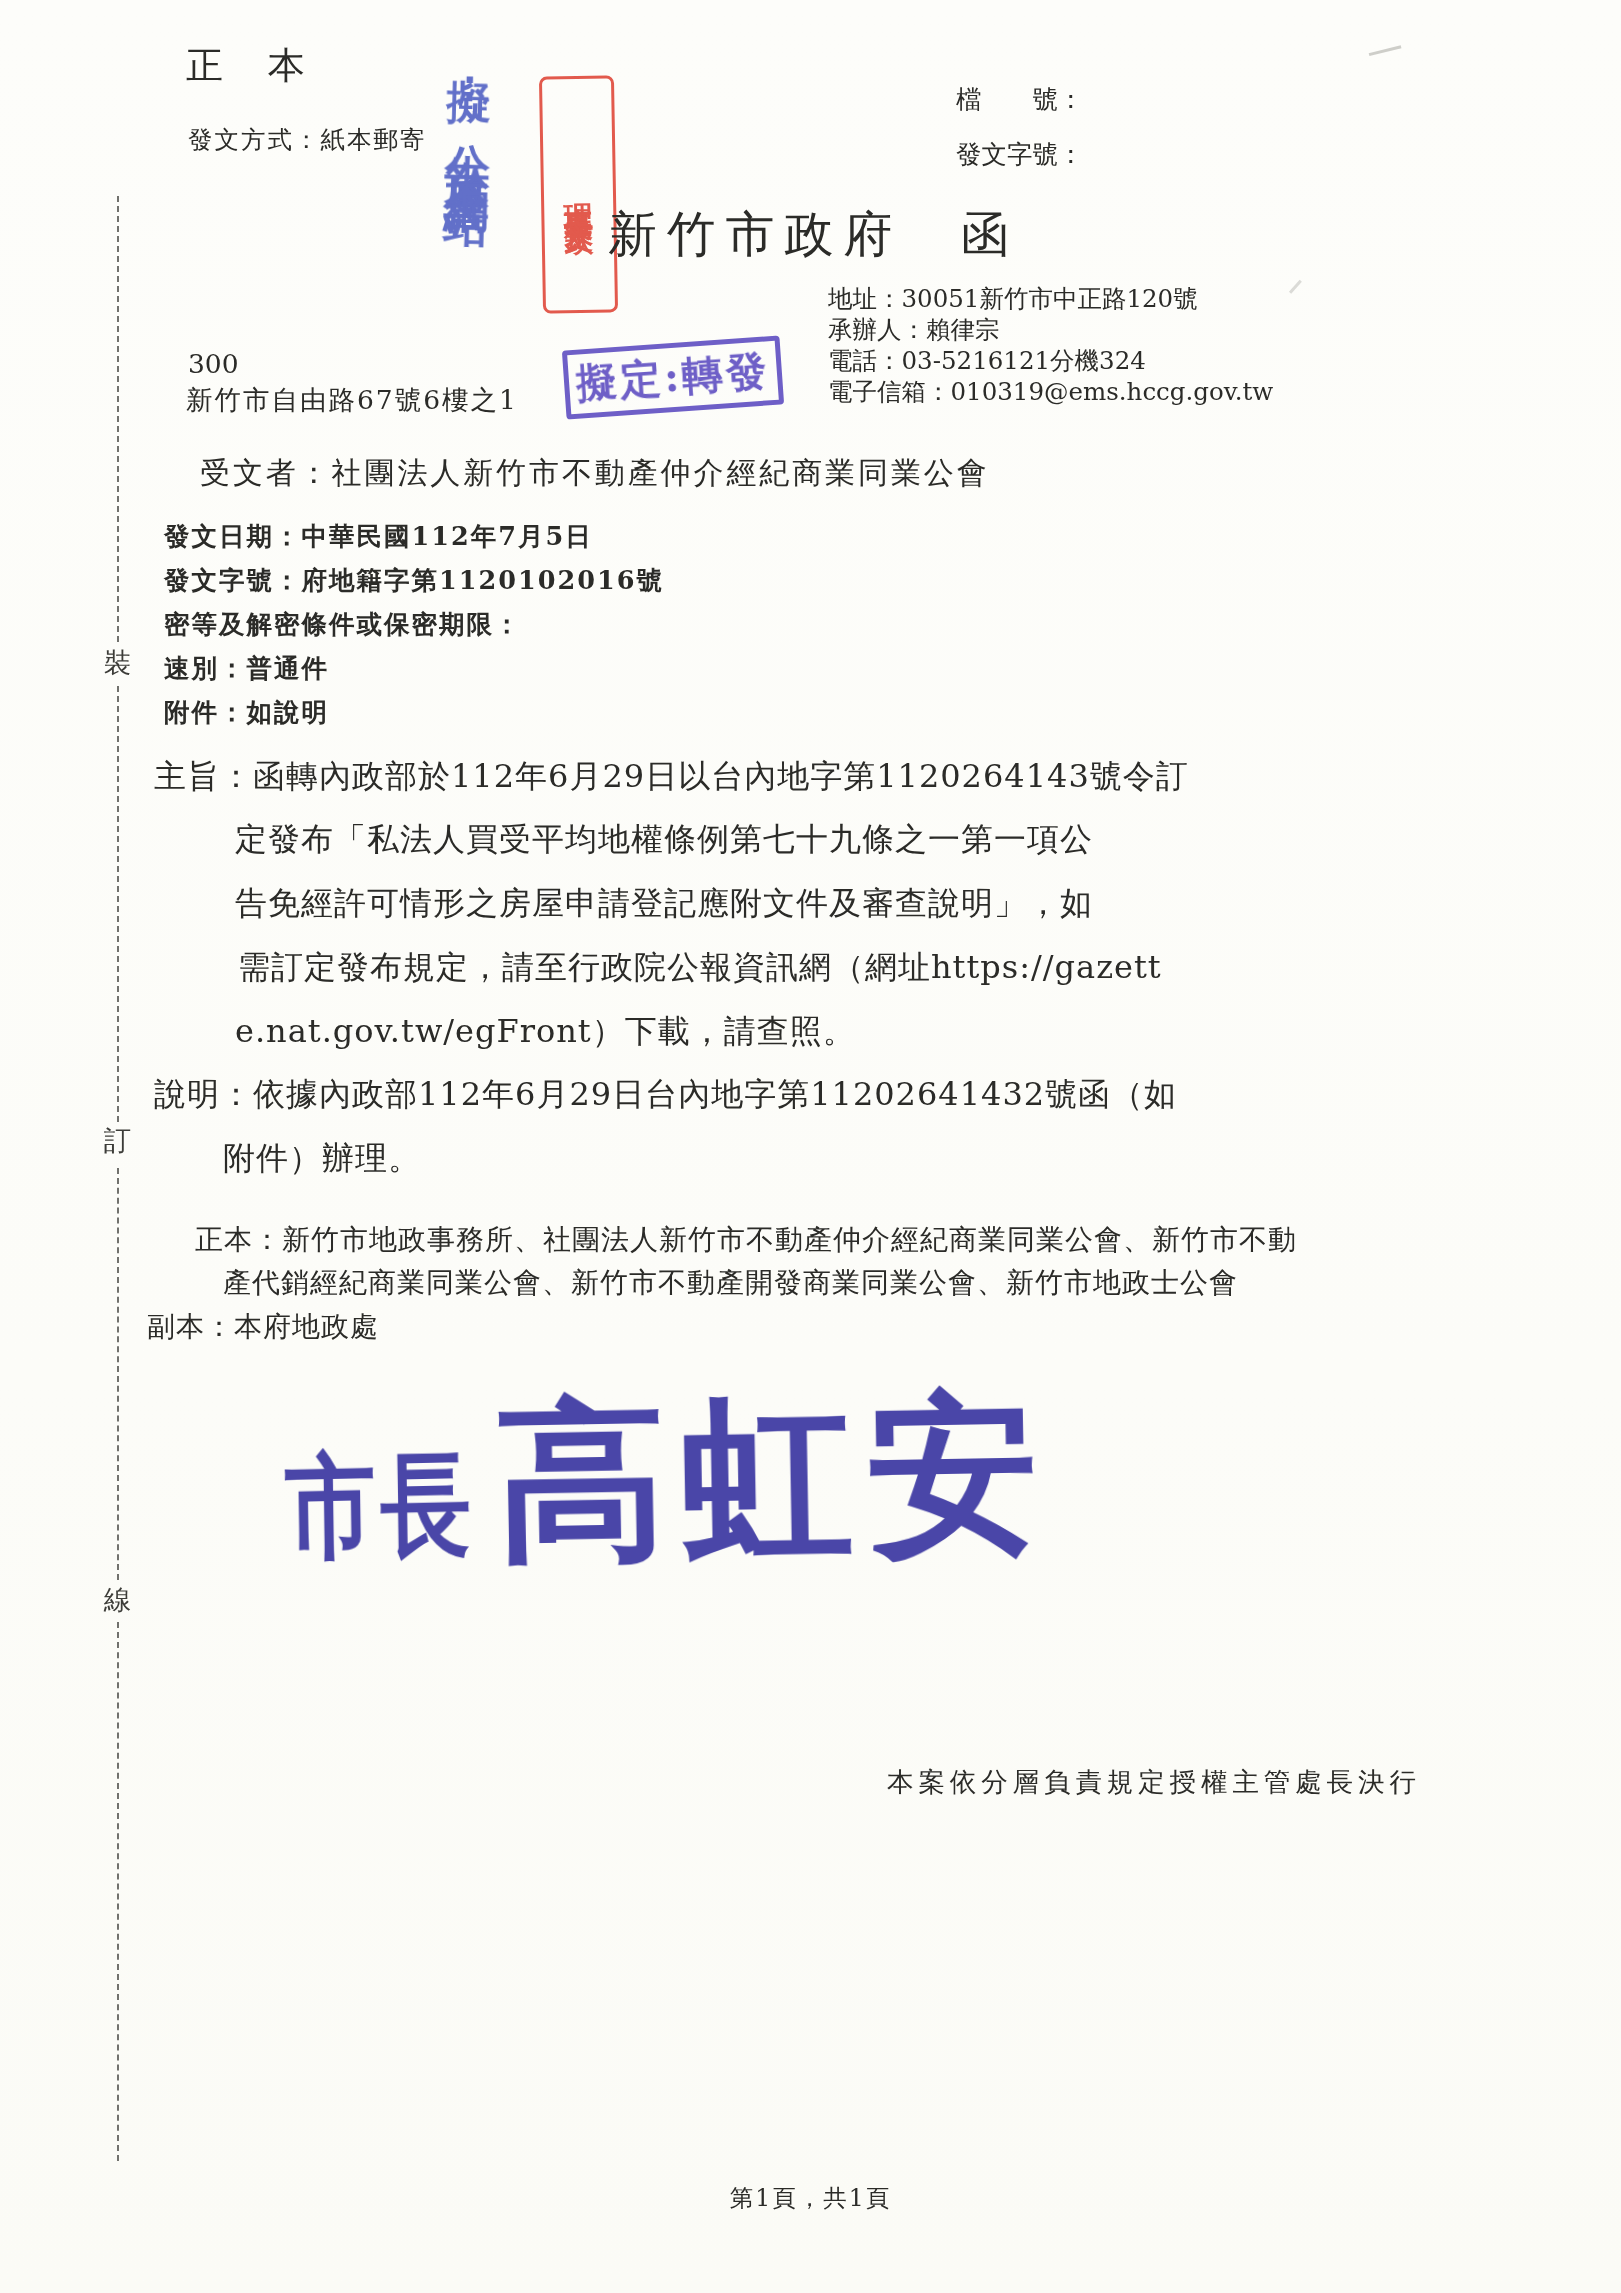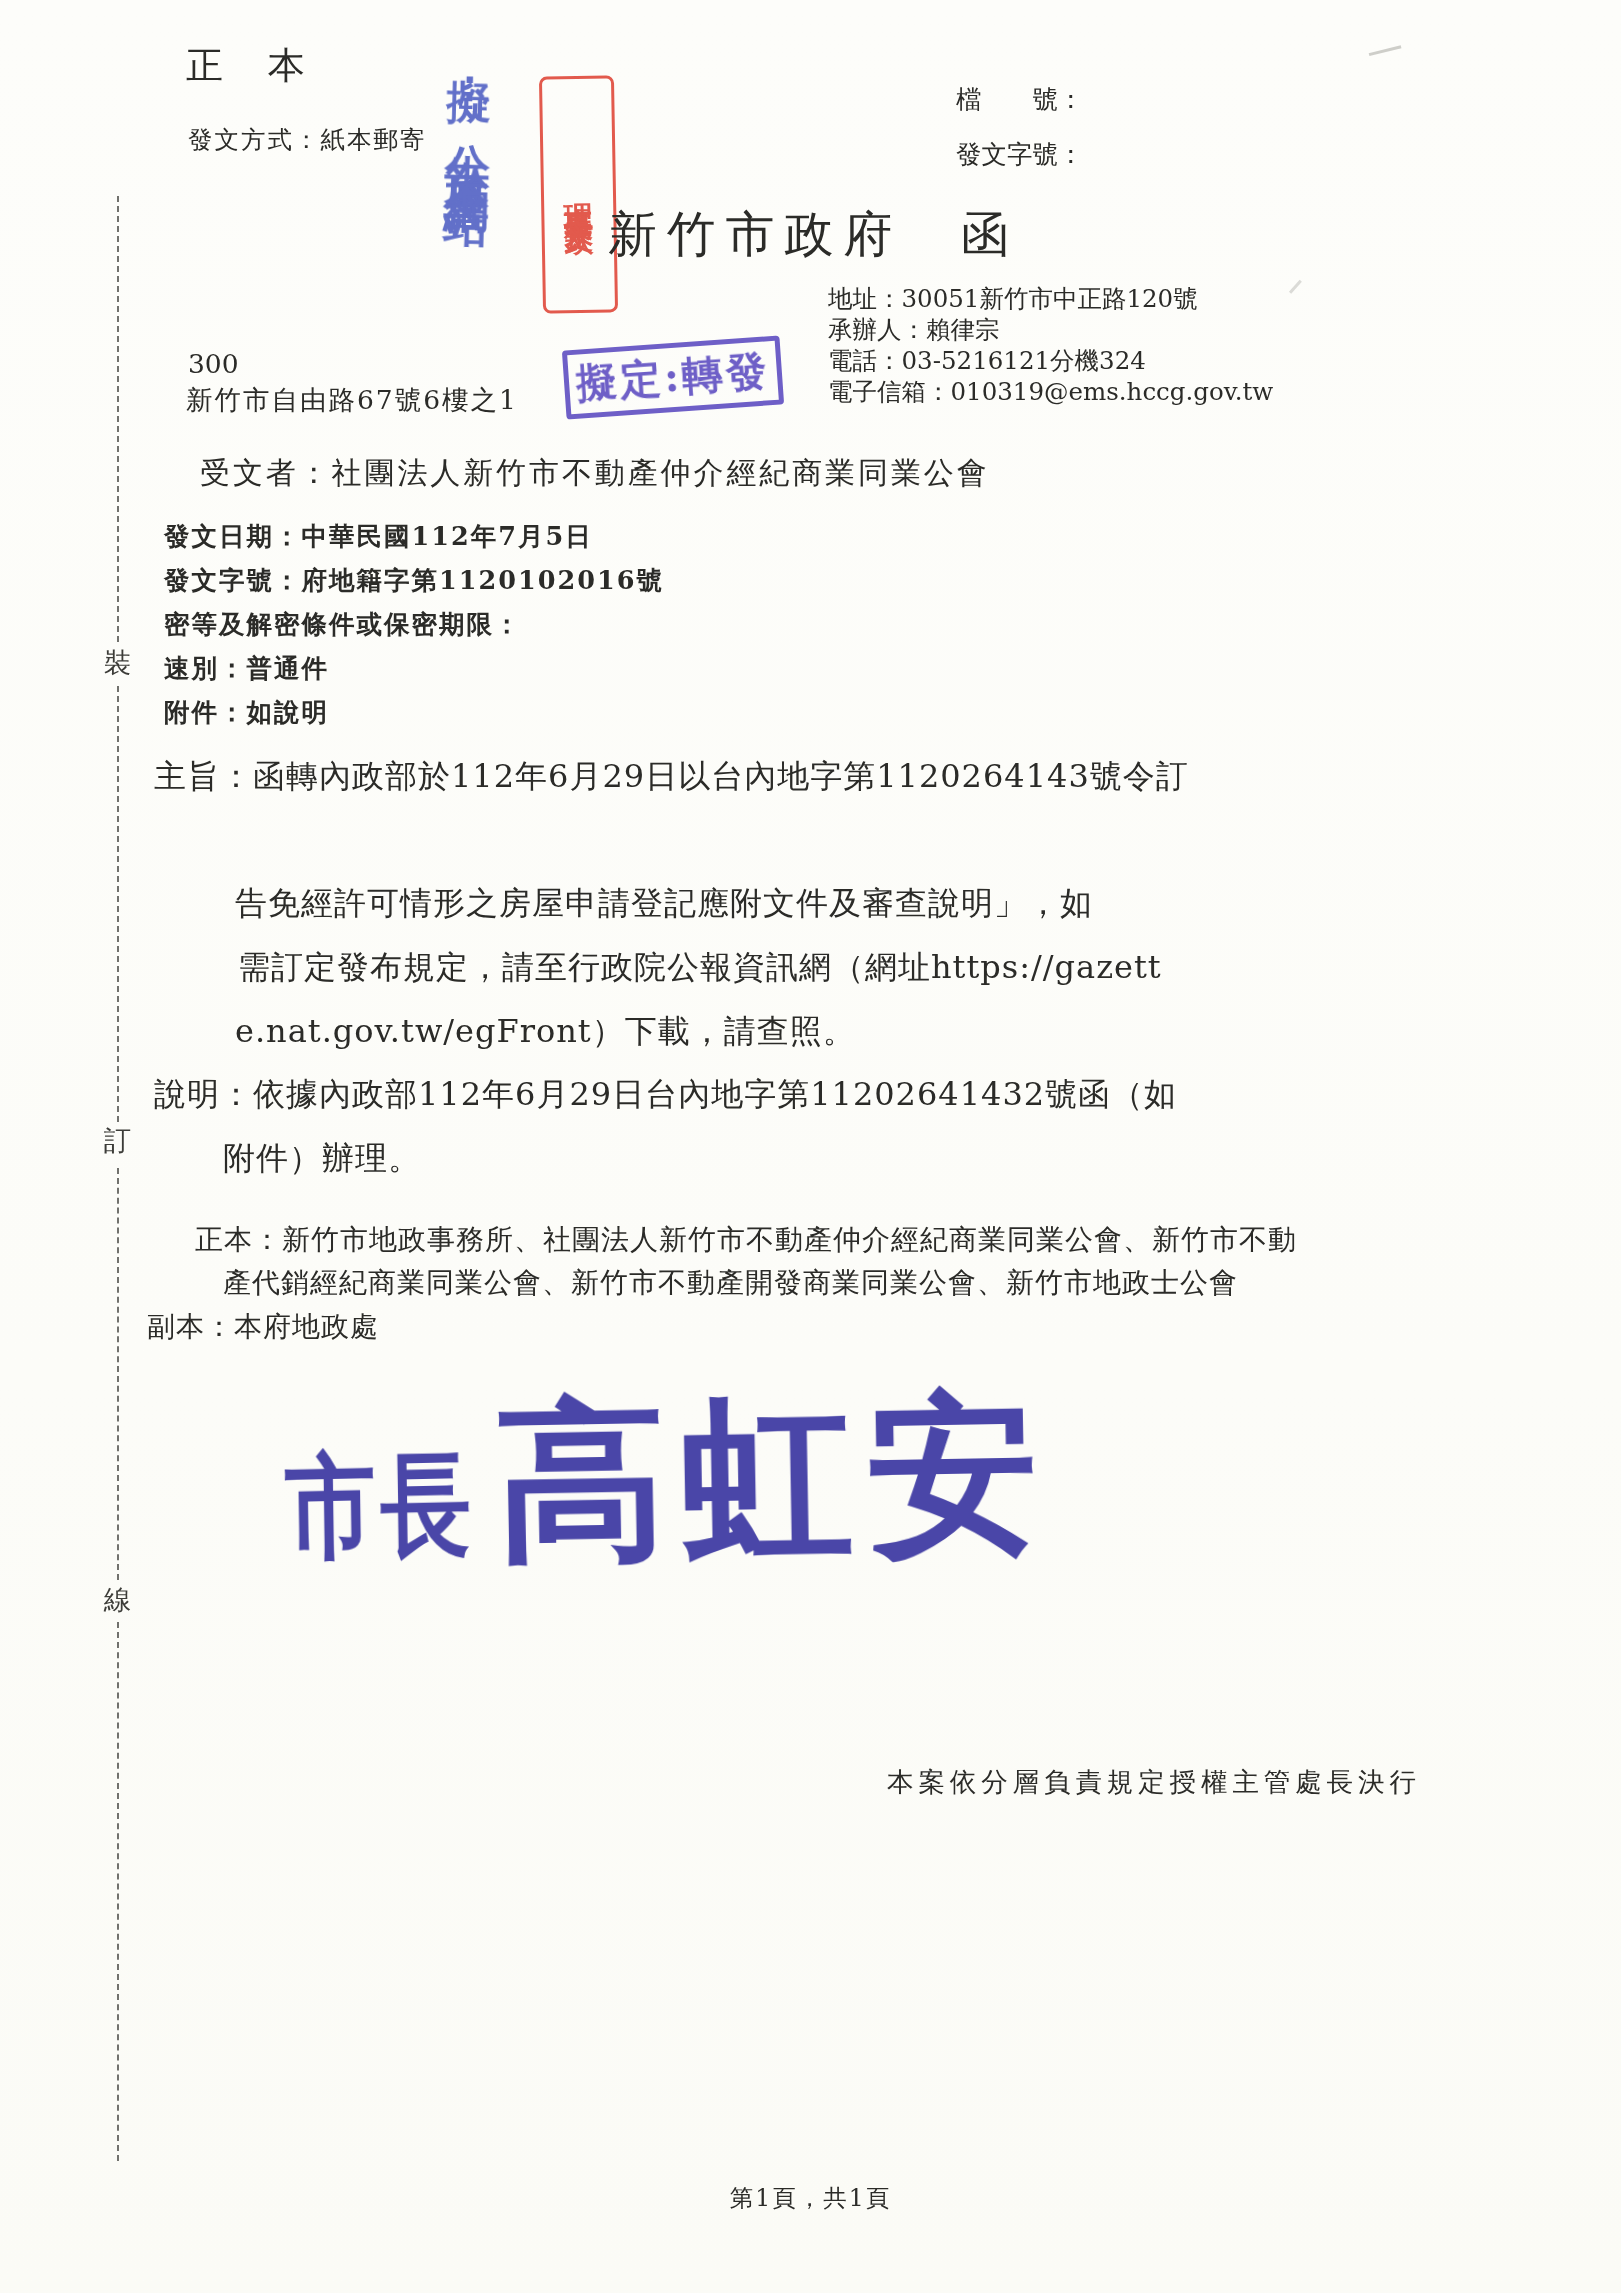--- a/index.html
+++ b/index.html
@@ -154,20 +154,21 @@
 
   <div class="abs meta">
     <div>發文日期：中華民國112年7月5日</div>
     <div>發文字號：府地籍字第1120102016號</div>
     <div>密等及解密條件或保密期限：</div>
     <div>速別：普通件</div>
     <div>附件：如說明</div>
   </div>
 
   <div class="abs body-line subj-1">主旨：函轉內政部於112年6月29日以台內地字第1120264143號令訂</div>
+  <div class="abs body-line subj-2">定發布「私法人買受平均地權條例第七十九條之一第一項公</div>
   <div class="abs body-line subj-3">告免經許可情形之房屋申請登記應附文件及審查說明」，如</div>
   <div class="abs body-line subj-4">需訂定發布規定，請至行政院公報資訊網（網址https://gazett</div>
   <div class="abs body-line subj-5">e.nat.gov.tw/egFront）下載，請查照。</div>
 
   <div class="abs body-line desc-1">說明：依據內政部112年6月29日台內地字第11202641432號函（如</div>
   <div class="abs body-line desc-2">附件）辦理。</div>
 
   <div class="abs copy-line orig-1">正本：新竹市地政事務所、社團法人新竹市不動產仲介經紀商業同業公會、新竹市不動</div>
   <div class="abs copy-line orig-2">產代銷經紀商業同業公會、新竹市不動產開發商業同業公會、新竹市地政士公會</div>
   <div class="abs cc-line">副本：本府地政處</div>

